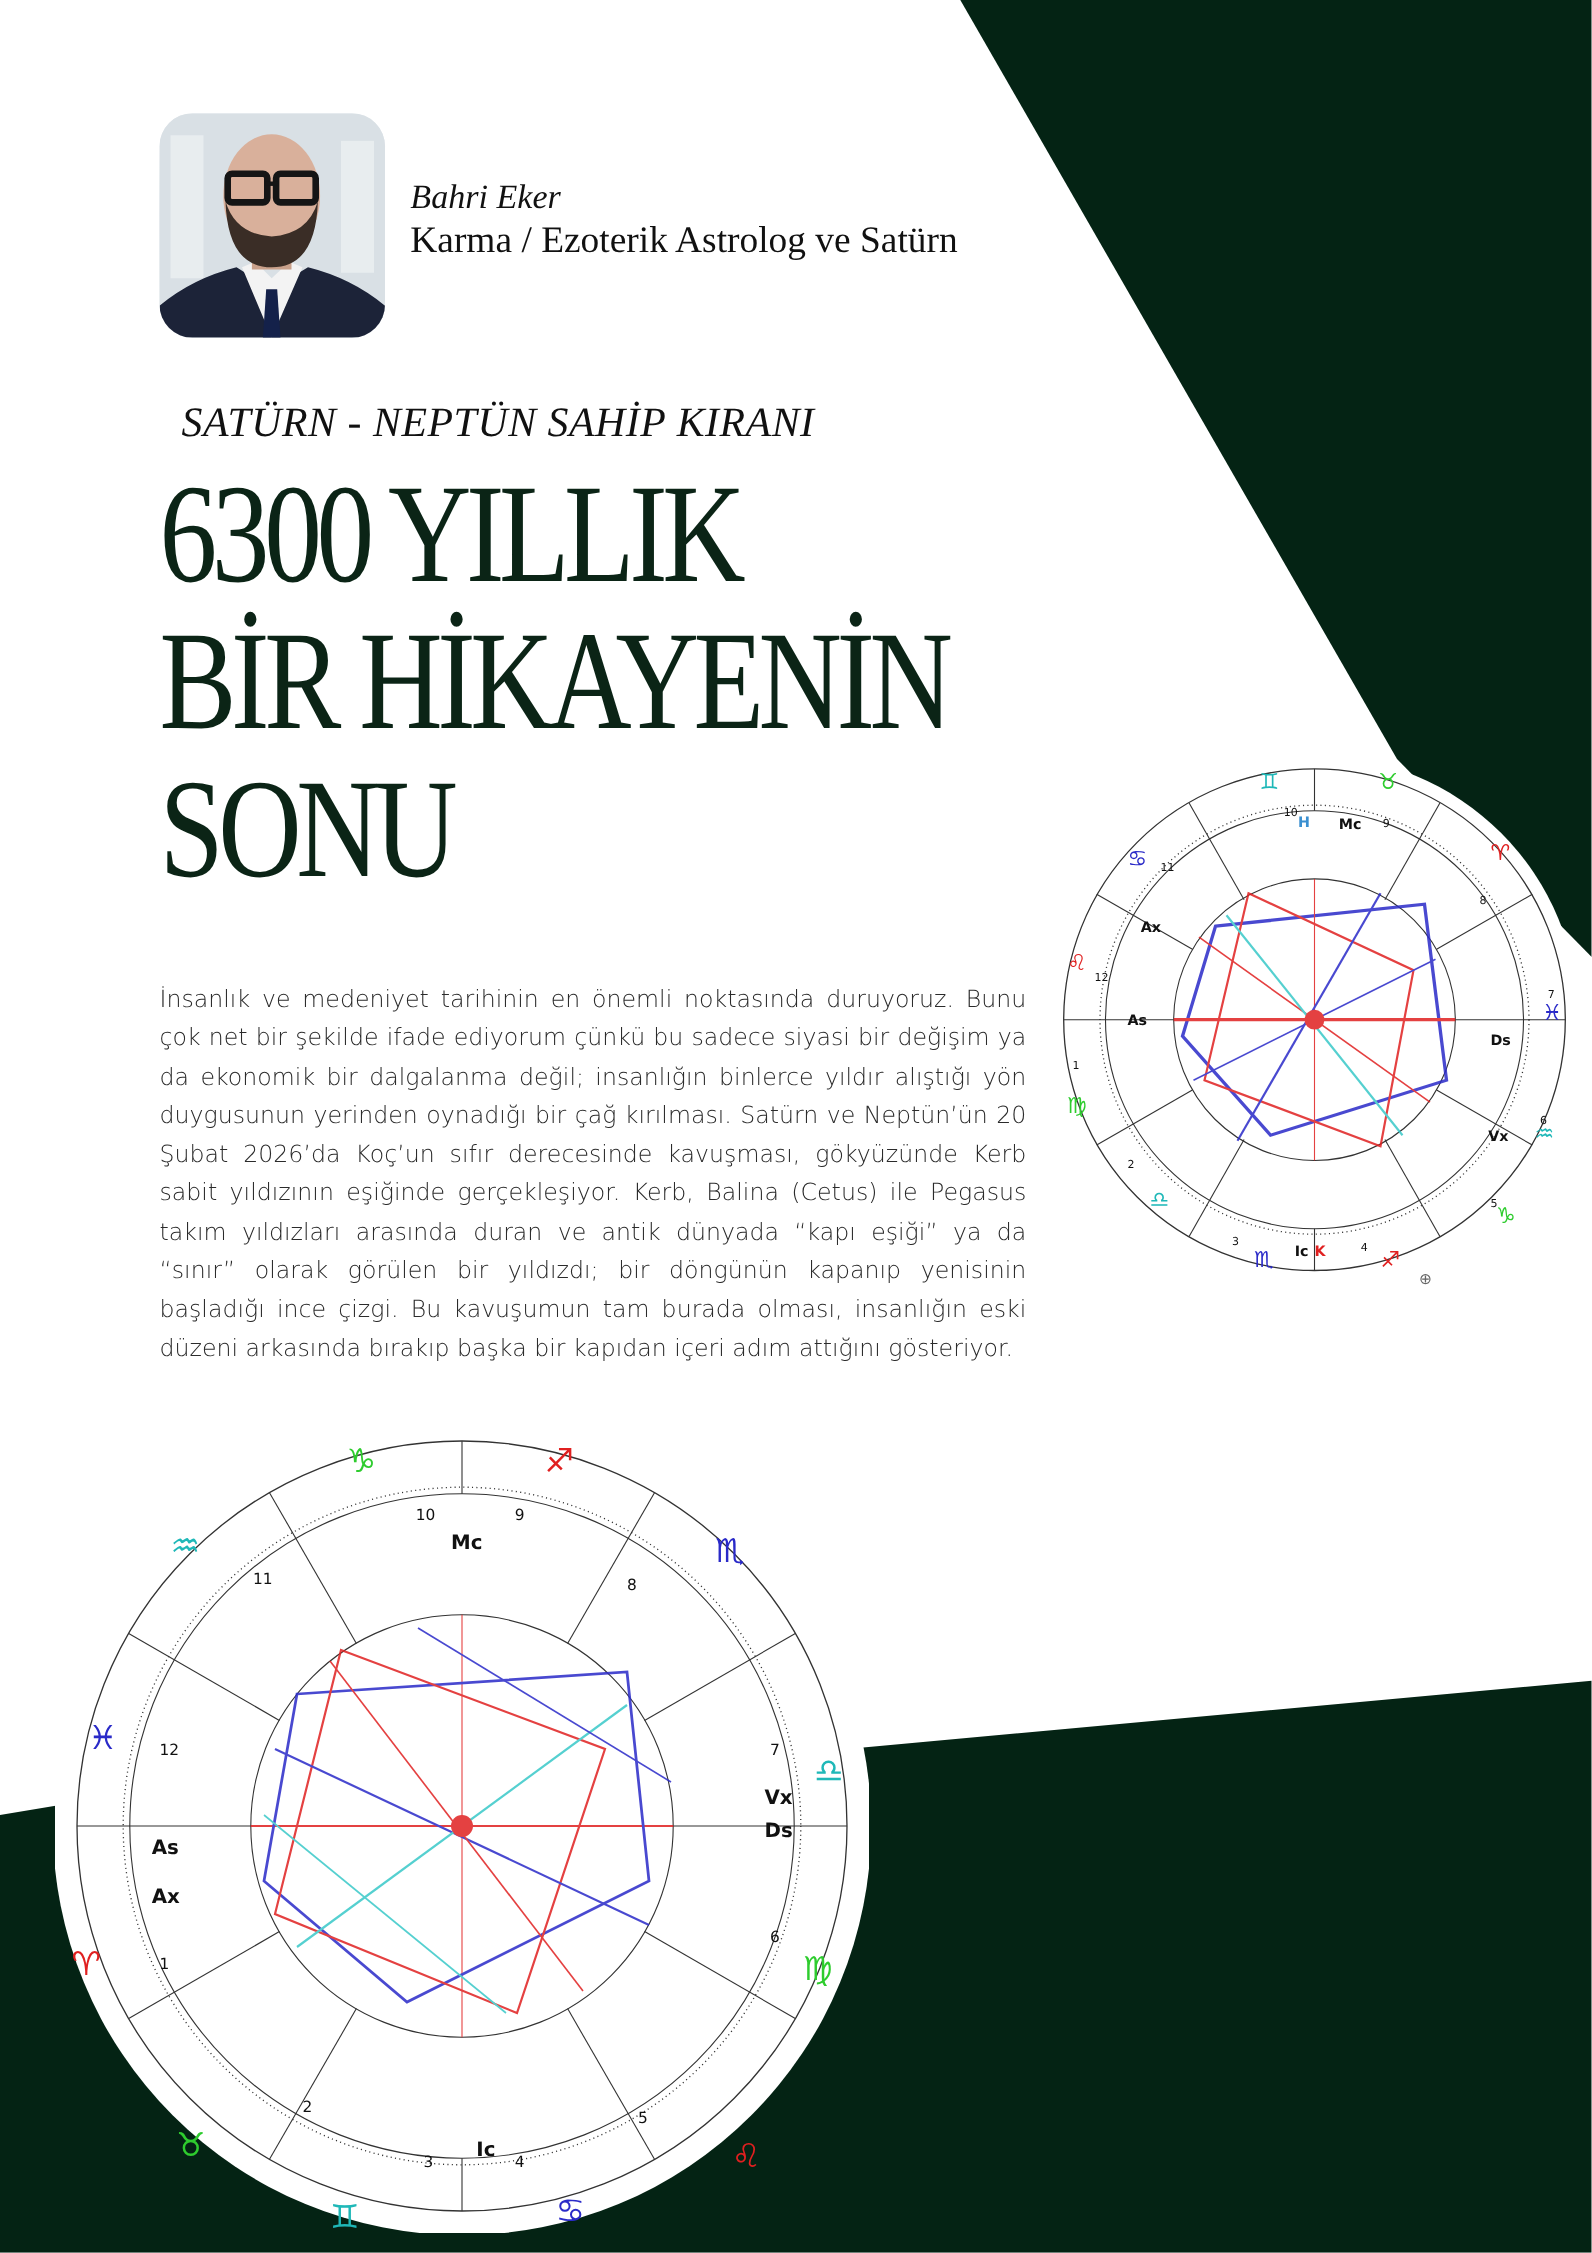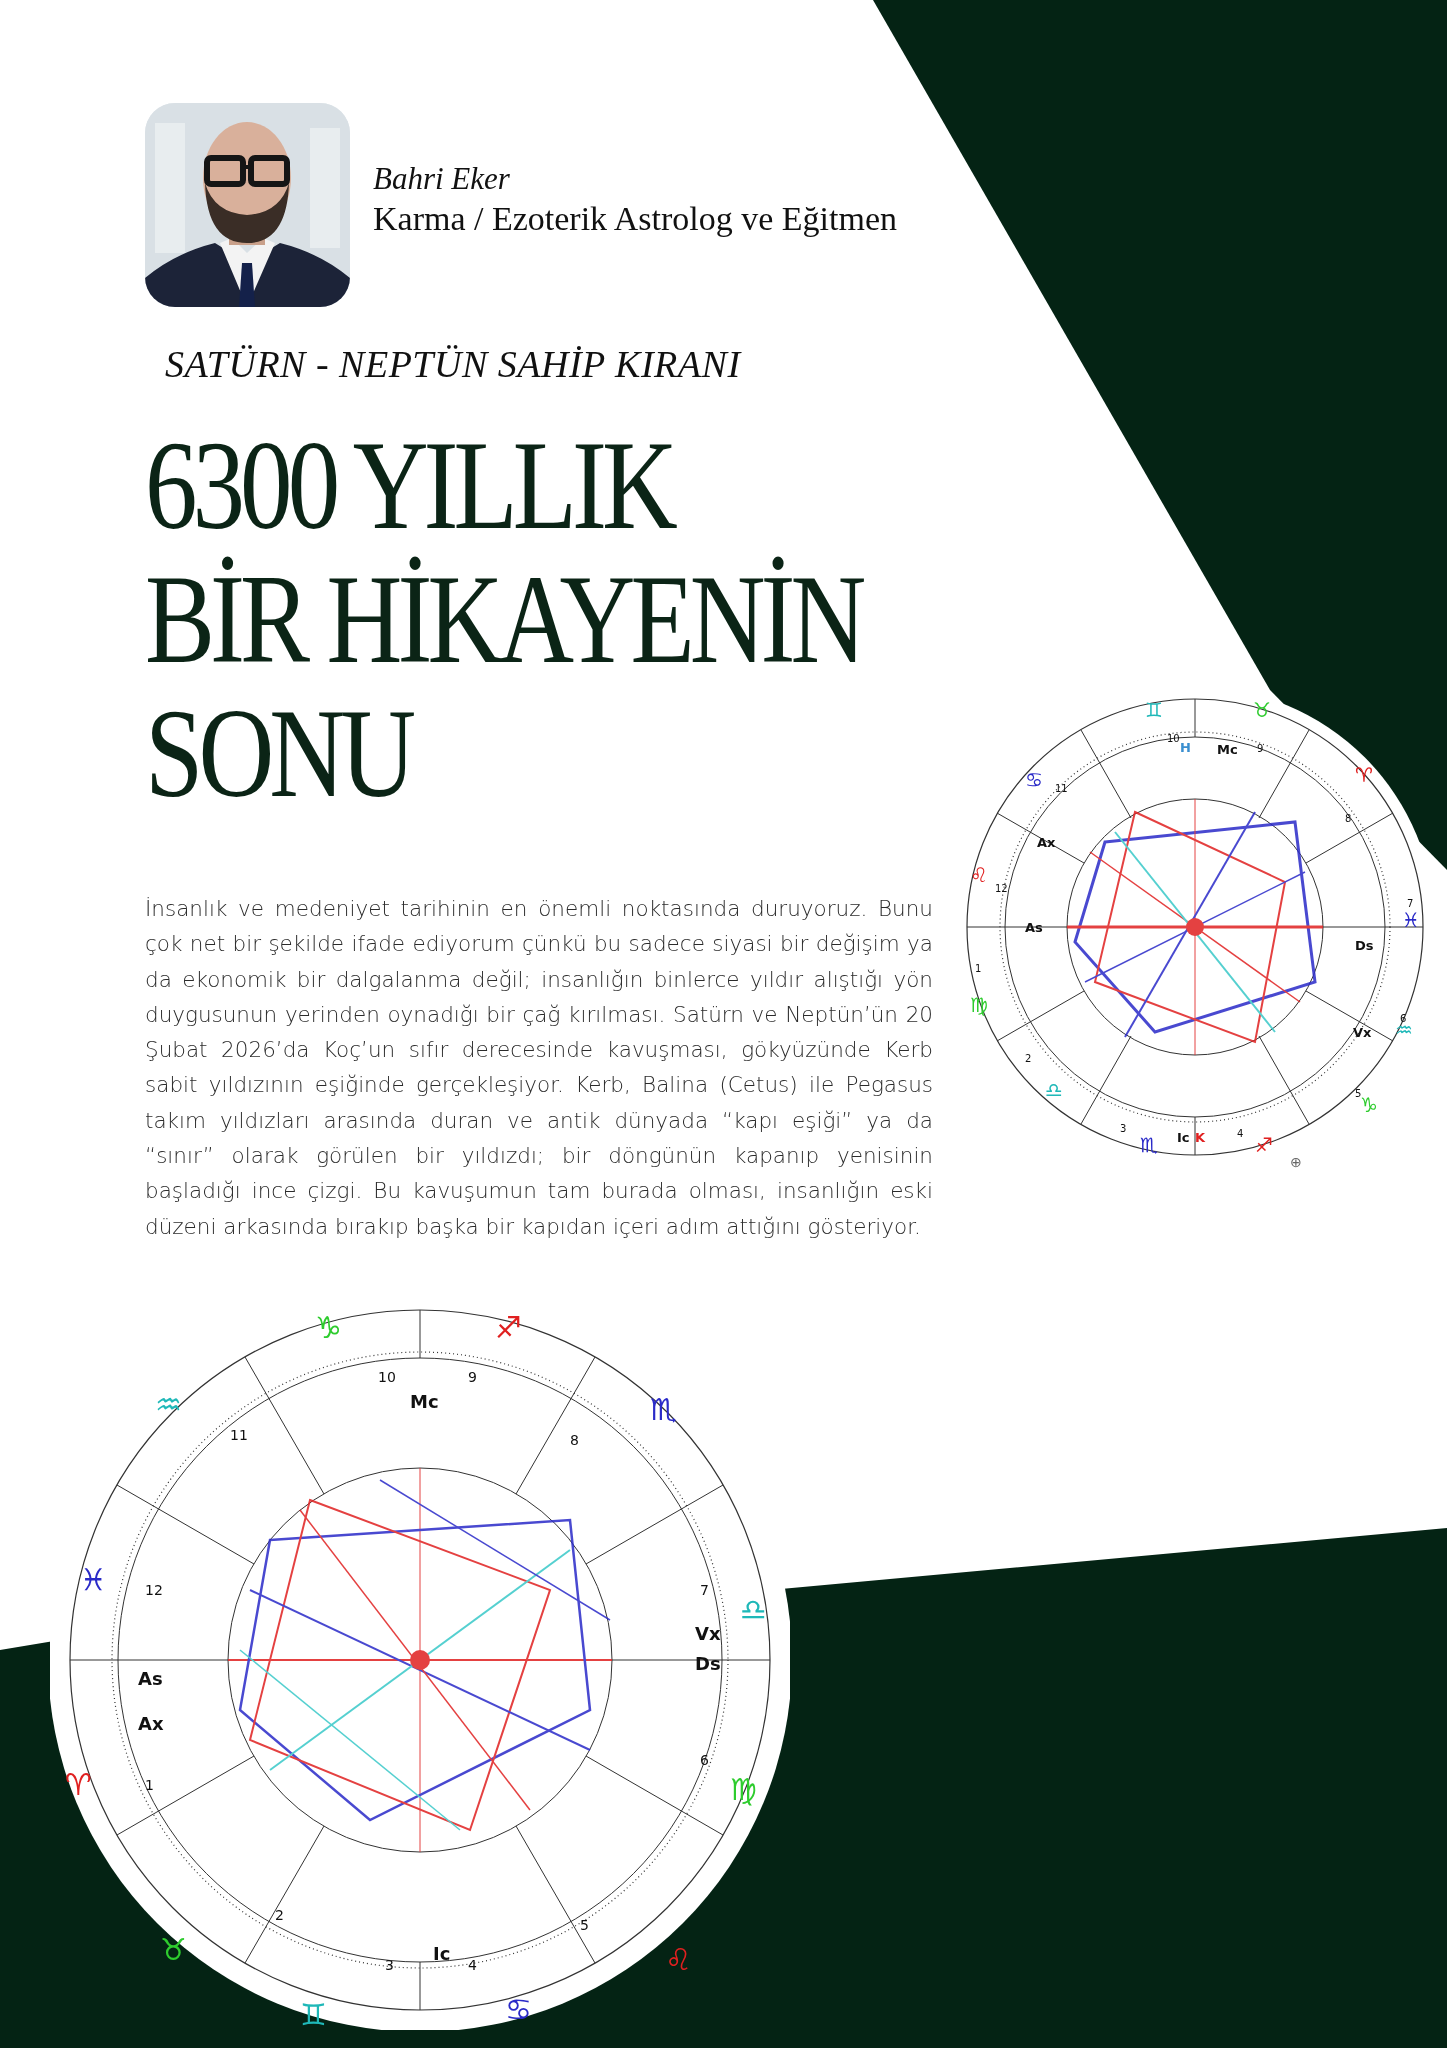--- a/index.html
+++ b/index.html
@@ -2,21 +2,21 @@
 <html><head>
 <meta charset="utf-8">
 <style>
   html,body{margin:0;padding:0;}
   body{width:1447px;height:2048px;position:relative;overflow:hidden;background:#ffffff;font-family:"Liberation Sans",sans-serif;}
   .bg{position:absolute;left:0;top:0;width:1447px;height:2048px;}
   .photo{position:absolute;left:145px;top:103px;width:205px;height:204px;border-radius:30px;overflow:hidden;background:linear-gradient(180deg,#e7ecef 0%,#cfd8de 45%,#dfe5e9 100%);}
   .author{position:absolute;left:373px;top:160px;color:#111;font-family:"Liberation Serif","DejaVu Serif",serif;}
   .author .name{font-style:italic;font-size:31px;line-height:38px;}
   .author .role{font-size:34px;line-height:42px;white-space:nowrap;}
-  .kicker{position:absolute;left:165px;top:342px;font-family:"Liberation Serif",serif;font-style:italic;font-size:38px;color:#111;letter-spacing:0.5px;white-space:nowrap;}
+  .kicker{position:absolute;left:165px;top:362px;font-family:"Liberation Serif",serif;font-style:italic;font-size:38px;color:#111;letter-spacing:0.5px;white-space:nowrap;}
   .headline{position:absolute;left:145px;top:418px;color:#0b2416;font-family:"Liberation Serif","DejaVu Serif",serif;font-size:128px;line-height:134px;letter-spacing:-6px;transform:scaleX(0.82);transform-origin:left top;white-space:nowrap;}
   .headline div{height:134px;}
   .body-text{position:absolute;left:145px;top:847px;width:788px;font-family:"DejaVu Sans","Liberation Sans",sans-serif;font-size:21.5px;line-height:35.3px;color:#2b2b2b;text-align:justify;font-weight:300;margin-top:44px;}
   .chart{position:absolute;}
   .chart svg{display:block;}
 </style>
 </head>
 <body>
 
 <svg class="bg" viewBox="0 0 1447 2048" xmlns="http://www.w3.org/2000/svg">
@@ -43,21 +43,21 @@
     <path d="M60,80 Q62,140 102,140 Q142,140 144,80 Q135,110 102,112 Q69,110 60,80 Z" fill="#3a2d26"></path>
 
     <rect x="62" y="55" width="36" height="26" rx="4" fill="none" stroke="#151515" stroke-width="6"></rect>
     <rect x="106" y="55" width="36" height="26" rx="4" fill="none" stroke="#151515" stroke-width="6"></rect>
     <rect x="96" y="62" width="12" height="4" fill="#151515"></rect>
   </svg>
 </div>
 
 <div class="author">
   <div class="name">Bahri Eker</div>
-  <div class="role">Karma / Ezoterik Astrolog ve Eğitmen</div>
+  <div class="role">Karma / Ezoterik Astrolog ve Satürn</div>
 </div>
 
 <div class="kicker">SATÜRN - NEPTÜN SAHİP KIRANI</div>
 <div class="headline">
   <div>6300 YILLIK</div>
   <div>BİR HİKAYENİN</div>
   <div>SONU</div>
 </div>
 
 <div class="body-text">İnsanlık ve medeniyet tarihinin en önemli noktasında duruyoruz. Bunu çok net bir şekilde ifade ediyorum çünkü bu sadece siyasi bir değişim ya da ekonomik bir dalgalanma değil; insanlığın binlerce yıldır alıştığı yön duygusunun yerinden oynadığı bir çağ kırılması. Satürn ve Neptün’ün 20 Şubat 2026’da Koç’un sıfır derecesinde kavuşması, gökyüzünde Kerb sabit yıldızının eşiğinde gerçekleşiyor. Kerb, Balina (Cetus) ile Pegasus takım yıldızları arasında duran ve antik dünyada “kapı eşiği” ya da “sınır” olarak görülen bir yıldızdı; bir döngünün kapanıp yenisinin başladığı ince çizgi. Bu kavuşumun tam burada olması, insanlığın eski düzeni arkasında bırakıp başka bir kapıdan içeri adım attığını gösteriyor.</div>

